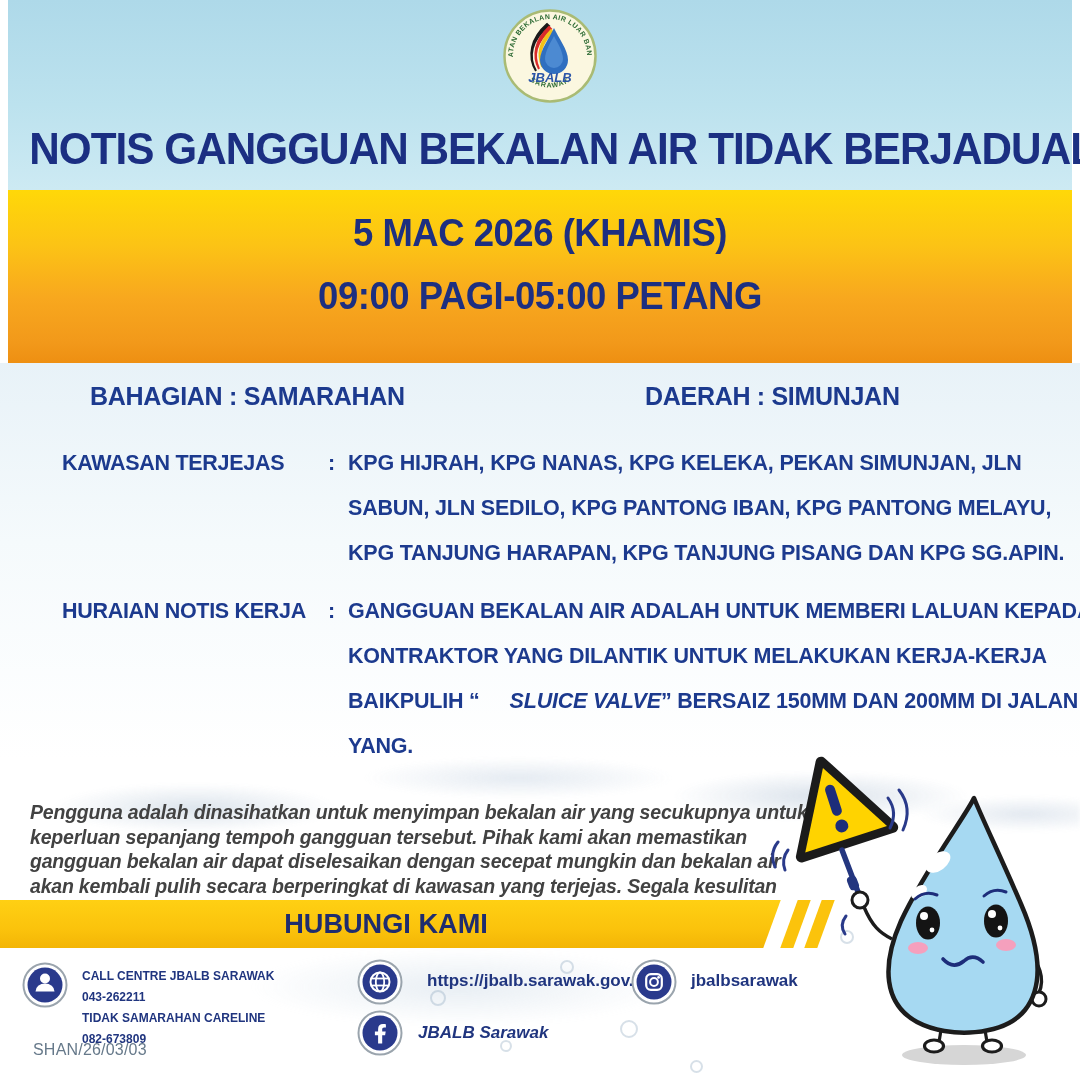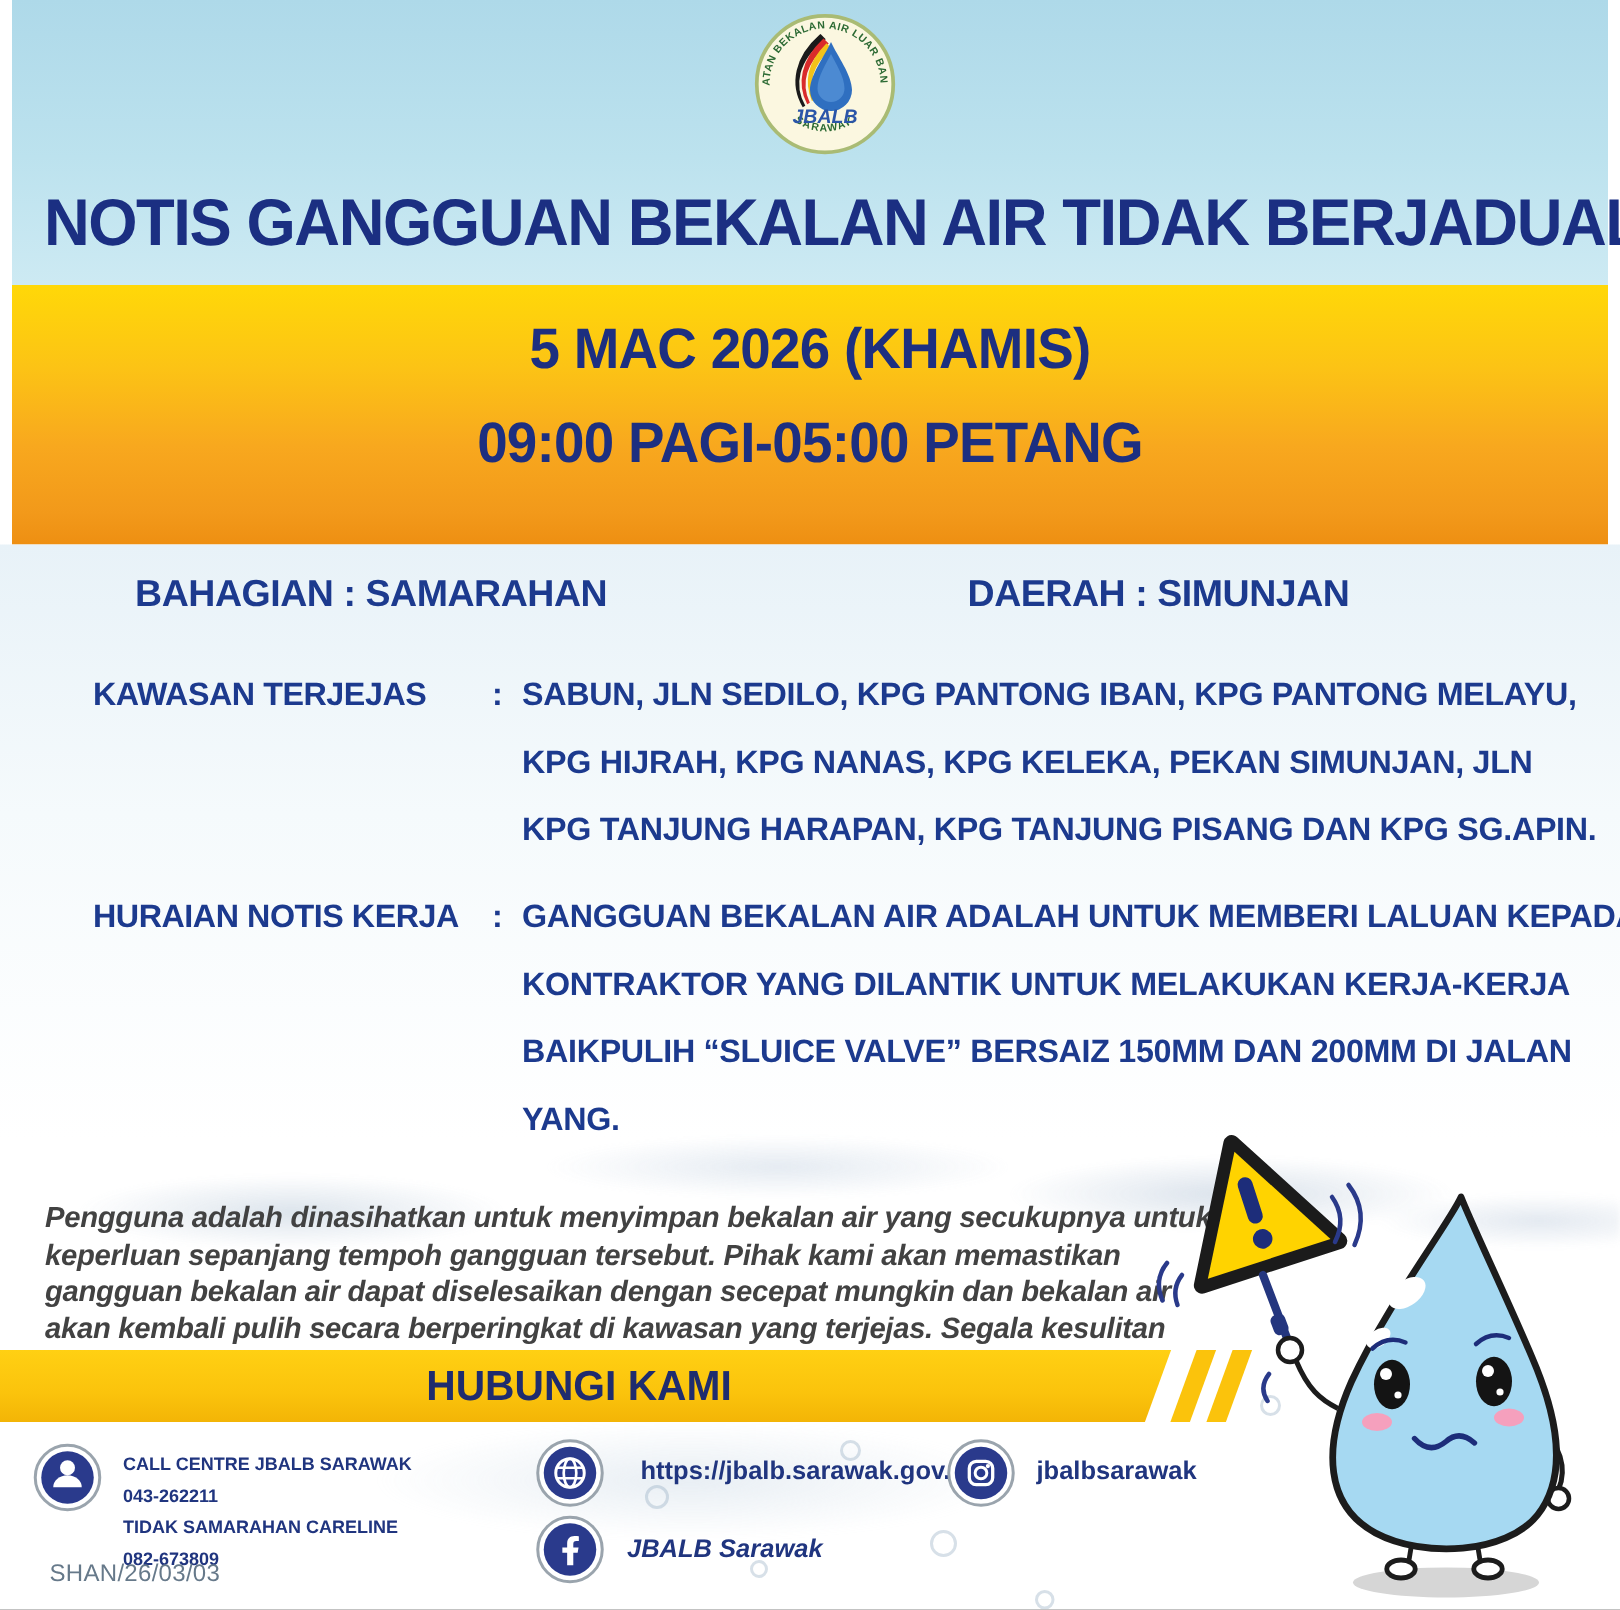--- a/index.html
+++ b/index.html
@@ -29,21 +29,21 @@
   .region-item.bahagian{left:90px;}
   .region-item.daerah{left:645px;}
   .kv-label{position:absolute;left:62px;width:260px;font-weight:bold;font-size:21.5px;
     color:#1c3a8e;white-space:nowrap;letter-spacing:-.3px;}
   .kv-colon{position:absolute;left:328px;font-weight:bold;font-size:21.5px;color:#1c3a8e;}
   .kv-lines{position:absolute;left:348px;right:30px;}
   .kv-lines .vline{height:45px;font-weight:bold;font-size:21.5px;color:#1c3a8e;
     white-space:nowrap;letter-spacing:-.2px;}
   .row-kawasan{top:88px;}
   .row-huraian{top:236px;}
-  .it{}
+  .it{font-style:italic;margin-left:30px;}
   
   .sec-splash{position:absolute;left:0;right:0;top:760px;height:313px;background:#ffffff;}
   .wave-tex{position:absolute;left:0;top:-18px;width:1080px;height:120px;filter:blur(2px);opacity:.8;
     background:
       radial-gradient(ellipse 220px 38px at 18% 55%,rgba(176,194,212,.55),transparent 65%),
       radial-gradient(ellipse 260px 34px at 48% 30%,rgba(190,205,222,.5),transparent 60%),
       radial-gradient(ellipse 240px 40px at 76% 45%,rgba(172,190,210,.55),transparent 62%),
       radial-gradient(ellipse 180px 30px at 95% 60%,rgba(185,200,218,.5),transparent 60%);}
   .swirl{position:absolute;left:150px;top:150px;width:620px;height:140px;filter:blur(3px);opacity:.55;
     background:radial-gradient(ellipse 300px 55px at 50% 55%,rgba(196,212,226,.7),transparent 70%);}
@@ -109,22 +109,22 @@
     <div class="date-line d2">09:00 PAGI-05:00 PETANG</div>
   </div>
 
   <div class="sec-info">
     <div class="region-item bahagian">BAHAGIAN : SAMARAHAN</div>
     <div class="region-item daerah">DAERAH : SIMUNJAN</div>
 
     <div class="kv-label row-kawasan">KAWASAN TERJEJAS</div>
     <div class="kv-colon row-kawasan">:</div>
     <div class="kv-lines row-kawasan">
+      <div class="vline">KPG HIJRAH, KPG NANAS, KPG KELEKA, PEKAN SIMUNJAN, JLN</div>
       <div class="vline">SABUN, JLN SEDILO, KPG PANTONG IBAN, KPG PANTONG MELAYU,</div>
-      <div class="vline">KPG HIJRAH, KPG NANAS, KPG KELEKA, PEKAN SIMUNJAN, JLN</div>
       <div class="vline">KPG TANJUNG HARAPAN, KPG TANJUNG PISANG DAN KPG SG.APIN.</div>
     </div>
 
     <div class="kv-label row-huraian">HURAIAN NOTIS KERJA</div>
     <div class="kv-colon row-huraian">:</div>
     <div class="kv-lines row-huraian">
       <div class="vline">GANGGUAN BEKALAN AIR ADALAH UNTUK MEMBERI LALUAN KEPADA</div>
       <div class="vline">KONTRAKTOR YANG DILANTIK UNTUK MELAKUKAN KERJA-KERJA</div>
       <div class="vline"><span>BAIKPULIH “</span><span class="it">SLUICE VALVE</span><span>” BERSAIZ 150MM DAN 200MM DI JALAN</span></div>
       <div class="vline">YANG.</div>

